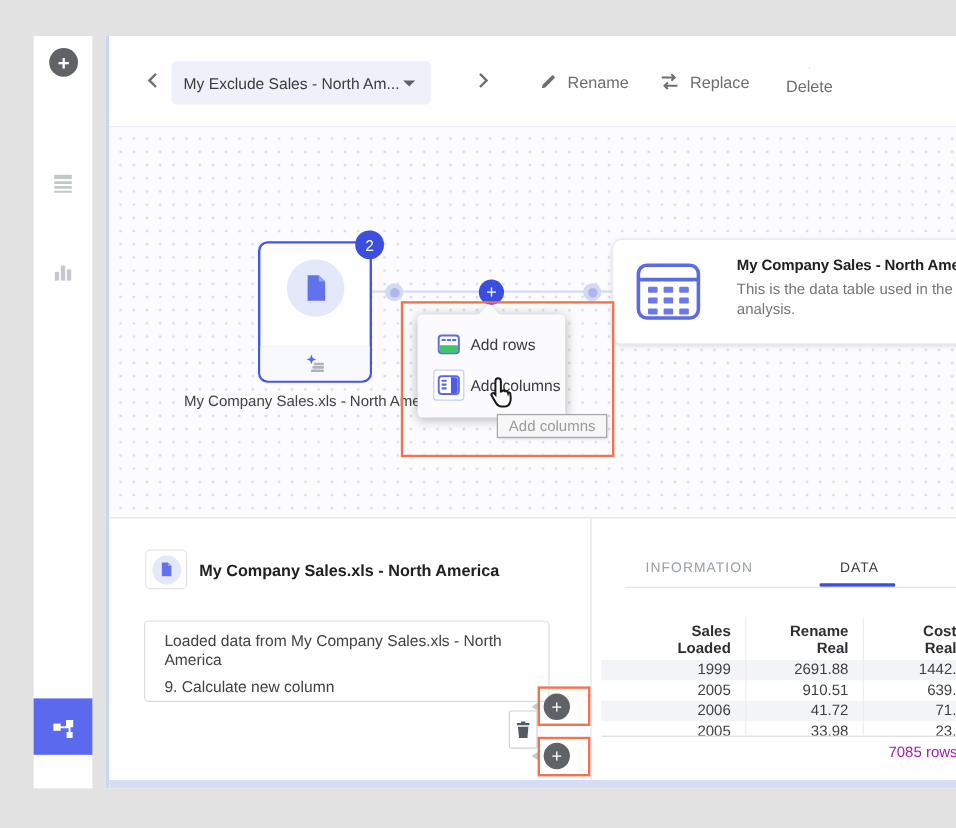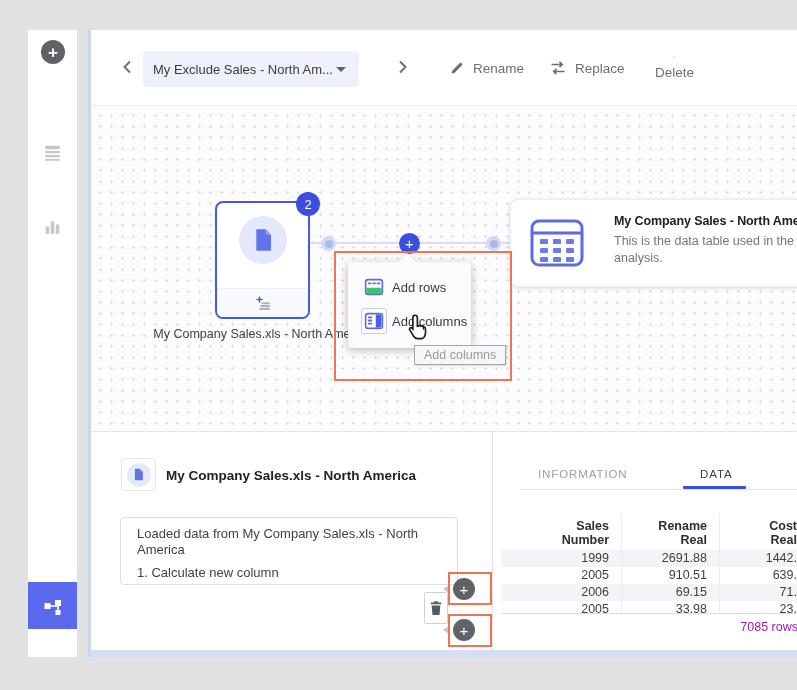--- a/index.html
+++ b/index.html
@@ -292,21 +292,21 @@
             <svg width="13" height="13" viewBox="0 0 18 18">
           <path d="M4 1 h7 l4 4 v12 H4 Z" fill="#6272ea"></path>
               <path d="M11 1 v4 h4 Z" fill="#97a1f1"></path>
         </svg>
           </i>
       </div>
       <div class="src-title">My Company Sales.xls - North America</div>
 
       <div class="step-card1">
         <div>Loaded data from My Company Sales.xls - North America</div>
-        <div class="sub">1. Calculate new column</div>
+        <div class="sub">9. Calculate new column</div>
       </div>
 
       <div class="trash-box">
         <svg width="14" height="16" viewBox="0 0 16 18">
           <path fill="#565a62" d="M6 1.2 h4 v1.6 h4 v2 H2 v-2 h4 Z M3 6.2 h10 L12 17 H4 Z"></path>
         </svg>
       </div>
 
       <span class="tri-left" style="left:352px; top:153px;"></span>
       <div class="plus-btn" style="left:362px; top:146px;">+</div>
@@ -323,38 +323,38 @@
       <div class="tab-underline"></div>
       <div class="tab-line"></div>
 
       <div class="dtable">
         <div class="dtr hrow name-row">
           <div class="dtc c1">Sales</div>
           <div class="dtc c2">Rename</div>
           <div class="dtc c3">Cost</div>
         </div>
         <div class="dtr hrow type-row">
-          <div class="dtc c1">Number</div>
+          <div class="dtc c1">Loaded</div>
           <div class="dtc c2">Real</div>
           <div class="dtc c3">Real</div>
         </div>
         <div class="drows">
           <div class="dtr drow stripe">
             <div class="dtc c1">1999</div>
             <div class="dtc c2">2691.88</div>
             <div class="dtc c3">1442.</div>
           </div>
           <div class="dtr drow">
             <div class="dtc c1">2005</div>
             <div class="dtc c2">910.51</div>
             <div class="dtc c3">639.</div>
           </div>
           <div class="dtr drow stripe">
             <div class="dtc c1">2006</div>
-            <div class="dtc c2">69.15</div>
+            <div class="dtc c2">41.72</div>
             <div class="dtc c3">71.</div>
           </div>
           <div class="dtr drow">
             <div class="dtc c1">2005</div>
             <div class="dtc c2">33.98</div>
             <div class="dtc c3">23.</div>
           </div>
         </div>
       </div>
 

